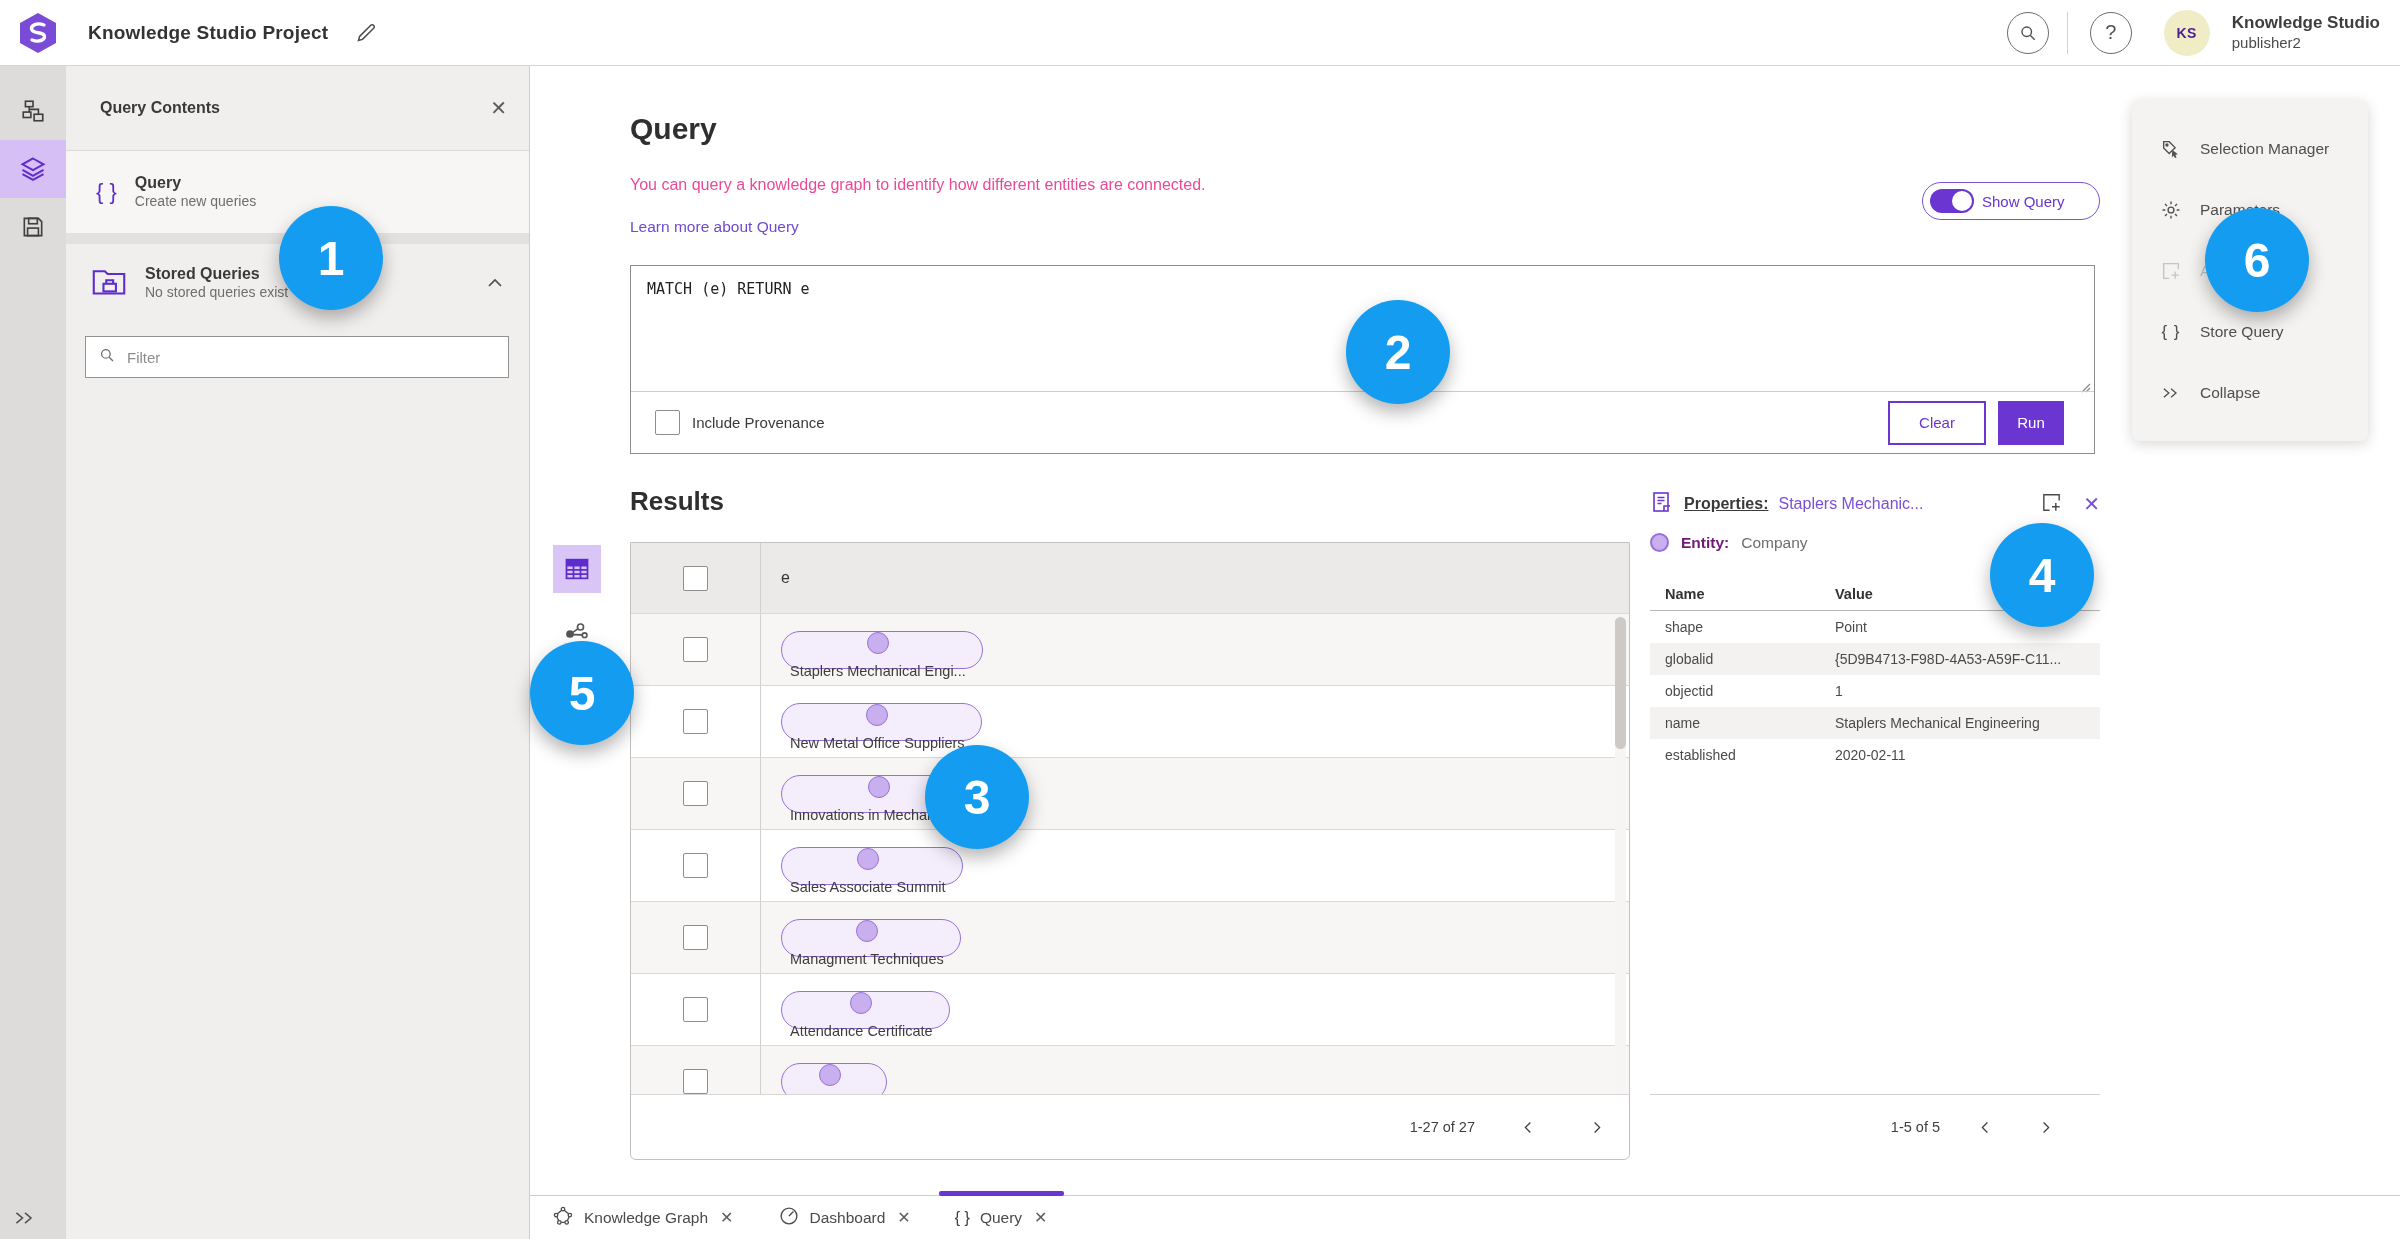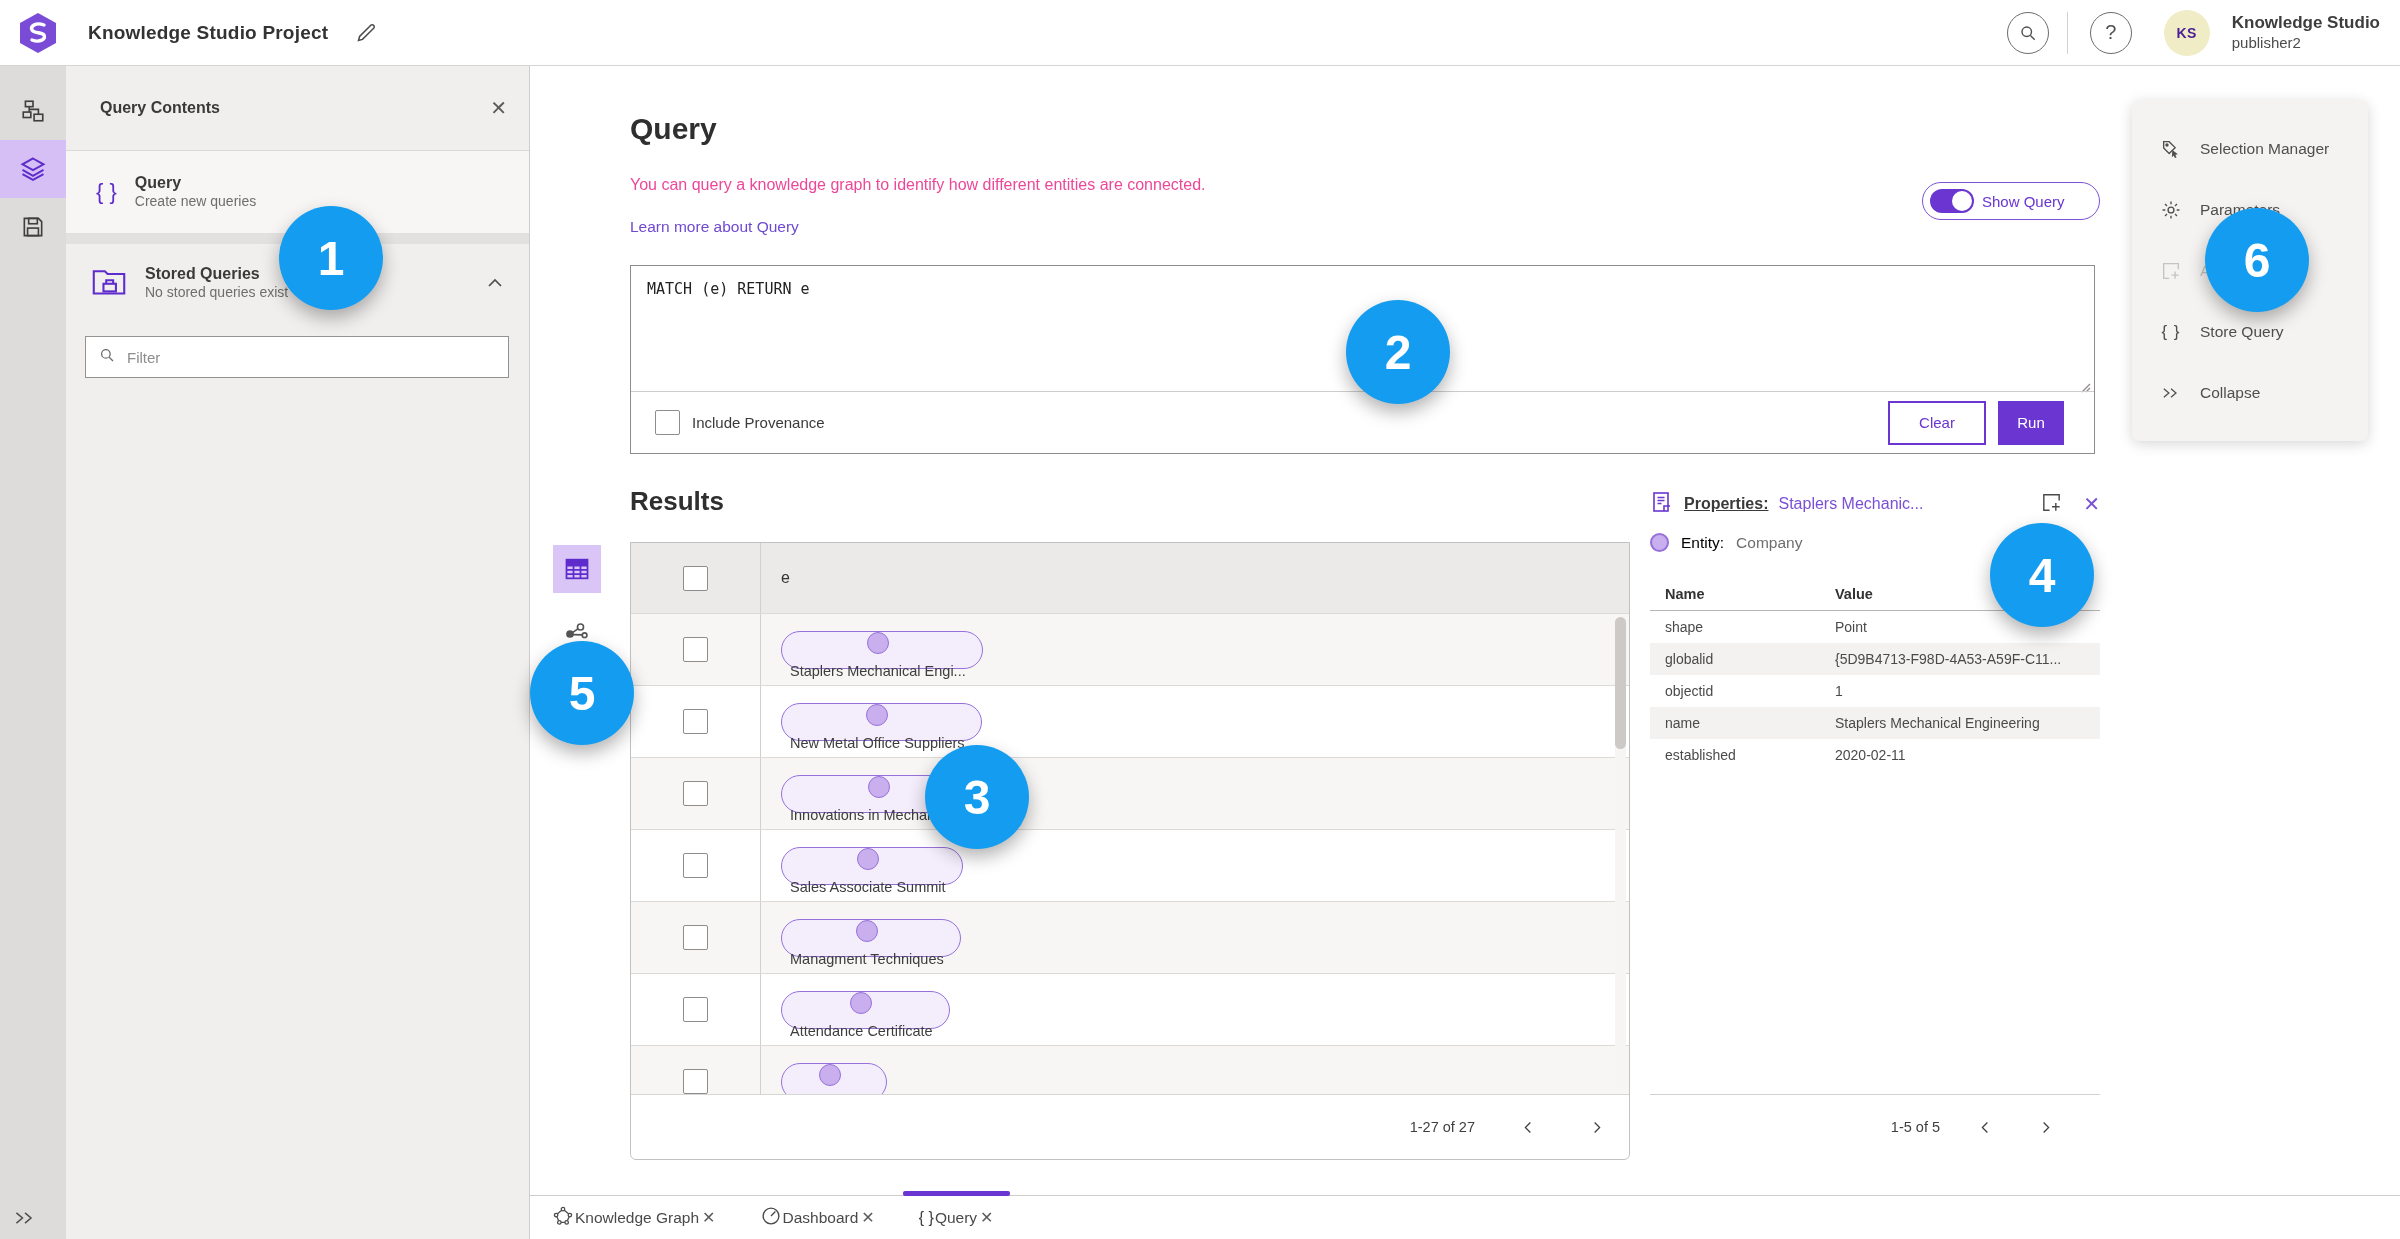--- a/index.html
+++ b/index.html
@@ -112,21 +112,21 @@
 
   
   #properties { left:1120px; top:424px; width:450px; height:690px;}
   #props-header { display:flex; align-items:center; gap:10px;}
   #props-label { font-size:16px; font-weight:700; color:#3a3a3a;text-decoration:underline;}
   #props-entity-link { font-size:16px; color:#7a4fd6; cursor:pointer;}
   #props-actions { margin-left:auto; display:flex; align-items:center; gap:20px;}
   #props-close { color:#7a4fd6; font-size:20px; cursor:pointer; line-height:1;}
   #entity-row { display:flex; align-items:center; gap:12px; margin-top:15px;}
   #entity-dot-lg { width:19px; height:19px; border-radius:50%; background:#c9afee; border:2px solid #9671db;}
-  #entity-label { font-size:15.5px; font-weight:400; color:#000000;}
+  #entity-label { font-size:15.5px; font-weight:700; color:#701a75;}
   #entity-type { font-size:15.5px; color:#6e6e6e;}
   #props-table { margin-top:28px; width:100%; border-collapse:collapse; font-size:14px; color:#4a4a4a;}
   #props-table th { text-align:left; font-size:14.5px; font-weight:700; color:#333; padding:6px 10px 8px 15px;
     border-bottom:1px solid #b9b7b5;}
   #props-table td { padding:8px 10px 8px 15px; height:32px;}
   #props-table tr.alt { background:#f4f2f1; }
   #props-table .name-col { width:170px; }
   #props-table .val-col { white-space:nowrap; overflow:hidden; text-overflow:ellipsis; max-width:275px;}
   #props-footer-line { position:absolute; left:0; right:0; top:604px; border-top:1px solid #d4d2d0;}
   #props-pager { position:absolute; left:0; right:0; top:622px; display:flex; align-items:center;
@@ -138,21 +138,21 @@
   .rm-item { height:61px; display:flex; align-items:center; gap:17px; padding-left:27px;
     font-size:15.5px; color:#4f4f4f; cursor:pointer;}
   .rm-item .rm-icon { width:24px; display:flex; justify-content:center; color:#4f4f4f;}
   .rm-item.disabled { color:#c6c4c2; cursor:default;}
   .rm-item.disabled .rm-icon { color:#c6c4c2;}
   .braces-glyph { font-size:17px; letter-spacing:1px; }
 
   
   #tabbar { position:absolute; left:530px; right:0; bottom:0; height:44px; background:#fff;
     border-top:1px solid #cfcdcb; display:flex; align-items:center; padding-left:12px; z-index:5;}
-  .tab { position:relative; height:100%; display:flex; align-items:center; gap:1px; padding:0 10px;
+  .tab { position:relative; height:100%; display:flex; align-items:center; gap:10px; padding:0 10px;
     margin-right:24px; font-size:15.5px; color:#4a4a4a; cursor:pointer;}
   .tab .tab-close { font-size:16px; color:#5c5c5c; margin-left:2px;}
   .tab-indicator { position:absolute; left:-6px; right:-6px; top:-5px; height:5px; background:#6a35d0; border-radius:2px;}
 
   
   .annot { position:absolute; width:104px; height:104px; border-radius:50%; background:#149df0;
     color:#fff; font-size:48px; font-weight:700; display:flex; align-items:center; justify-content:center;
     box-shadow:0 8px 18px rgba(0,0,0,.3); z-index:9;}
 </style>
 </head>

